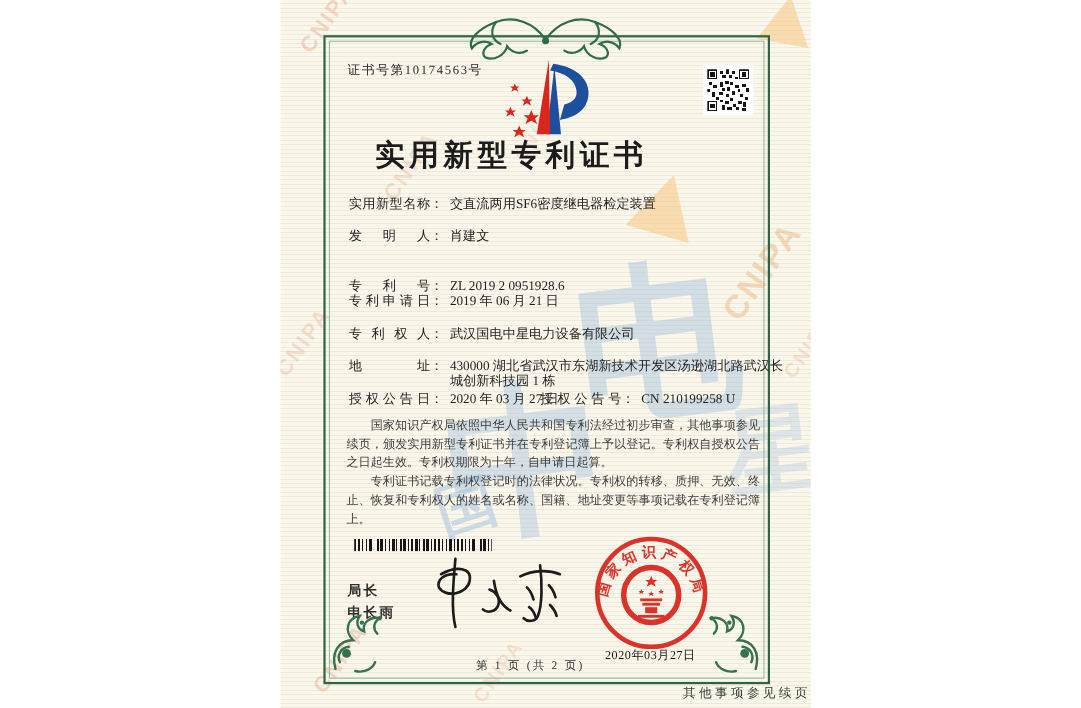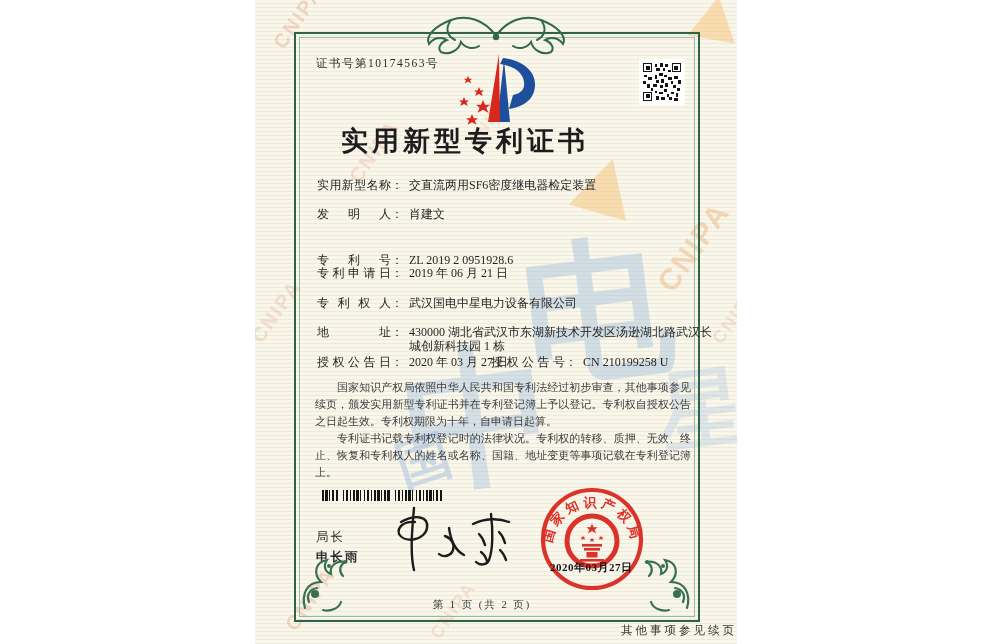--- a/index.html
+++ b/index.html
@@ -32,27 +32,27 @@
   .fval{margin-left:6px;}
   .frow.addr{white-space:normal;line-height:14px;}
   .frow.addr .fval{display:inline-block;width:306px;vertical-align:top;}
   .grant2{position:absolute;left:174px;top:0;white-space:nowrap;font-family:Liberation Serif, serif;}
   .paras{position:absolute;left:60px;top:379px;width:376px;font-size:11px;line-height:17px;
          color:#3c3c3c;text-align:justify;}
   .paras p{margin:0;text-indent:2em;}
   .barcode{position:absolute;left:67px;top:490px;width:125px;height:11px;
            background:repeating-linear-gradient(90deg,#151515 0 1.6px,transparent 1.6px 3.1px,
              #151515 3.1px 5.6px,transparent 5.6px 7.2px,#151515 7.2px 8px,transparent 8px 10.4px);}
-  .signer-title{position:absolute;left:61px;top:529px;font-size:12.5px;font-weight:normal;
+  .signer-title{position:absolute;left:61px;top:529px;font-size:12.5px;font-weight:bold;
            letter-spacing:2px;color:#2d2d2d;font-family:"Liberation Sans","DejaVu Sans",sans-serif;}
   .signer-name{position:absolute;left:61px;top:549px;font-size:12.5px;font-weight:bold;
            letter-spacing:2px;color:#2d2d2d;font-family:"Liberation Sans","DejaVu Sans",sans-serif;}
   .signature{position:absolute;left:132px;top:500px;}
   .seal{position:absolute;left:283px;top:485px;}
-  .seal-date{position:absolute;left:295px;top:560px;width:100px;font-size:11px;font-weight:bold;
+  .seal-date{position:absolute;left:295px;top:588px;width:100px;font-size:11px;font-weight:normal;
              letter-spacing:0.5px;color:#151515;z-index:4;white-space:nowrap;}
   .page-num{position:absolute;left:0;top:598px;width:482px;text-align:center;
             transform:translateX(-14px);font-size:10.5px;color:#333;letter-spacing:2px;}
   .cont-note{position:absolute;left:0;top:623px;width:482px;text-align:right;
              font-size:11.5px;color:#343c34;letter-spacing:3px;}
   .ornament-top{position:absolute;left:160px;top:10px;z-index:4;}
   .corner{position:absolute;z-index:4;}
   .corner-bl{left:44px;top:550px;}
   .corner-br{left:384px;top:550px;transform:scaleX(-1);}
 </style>

